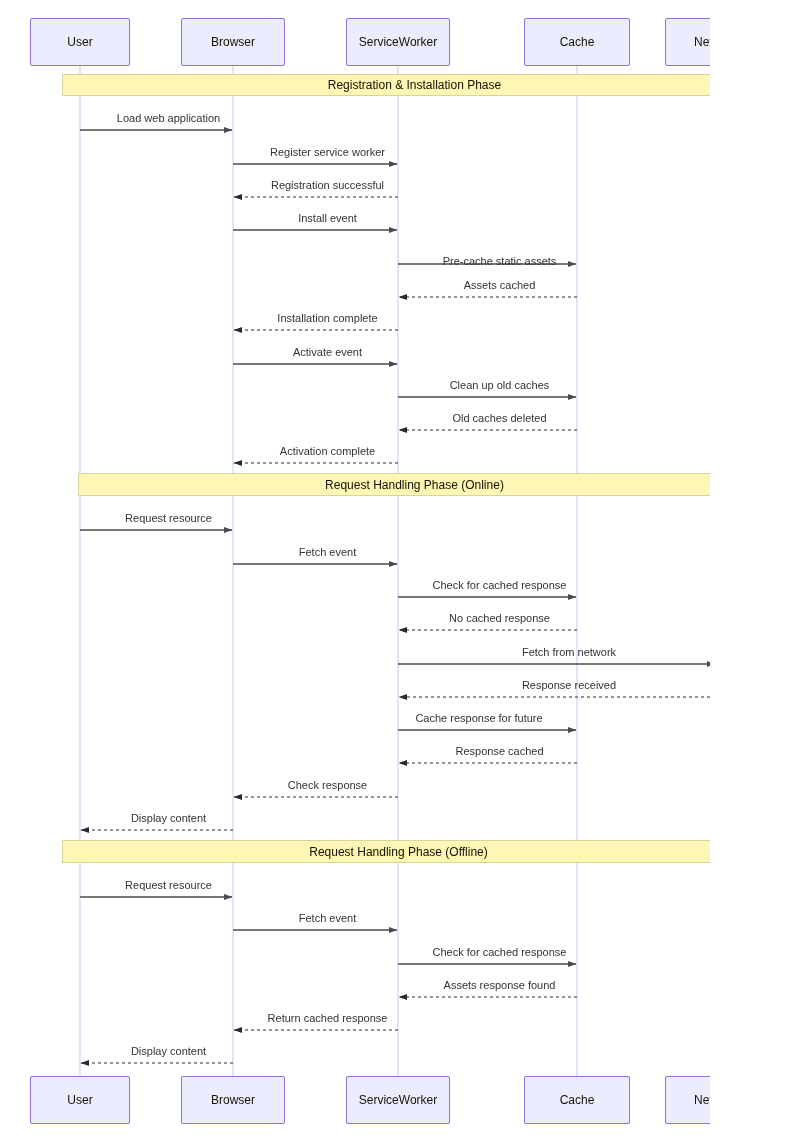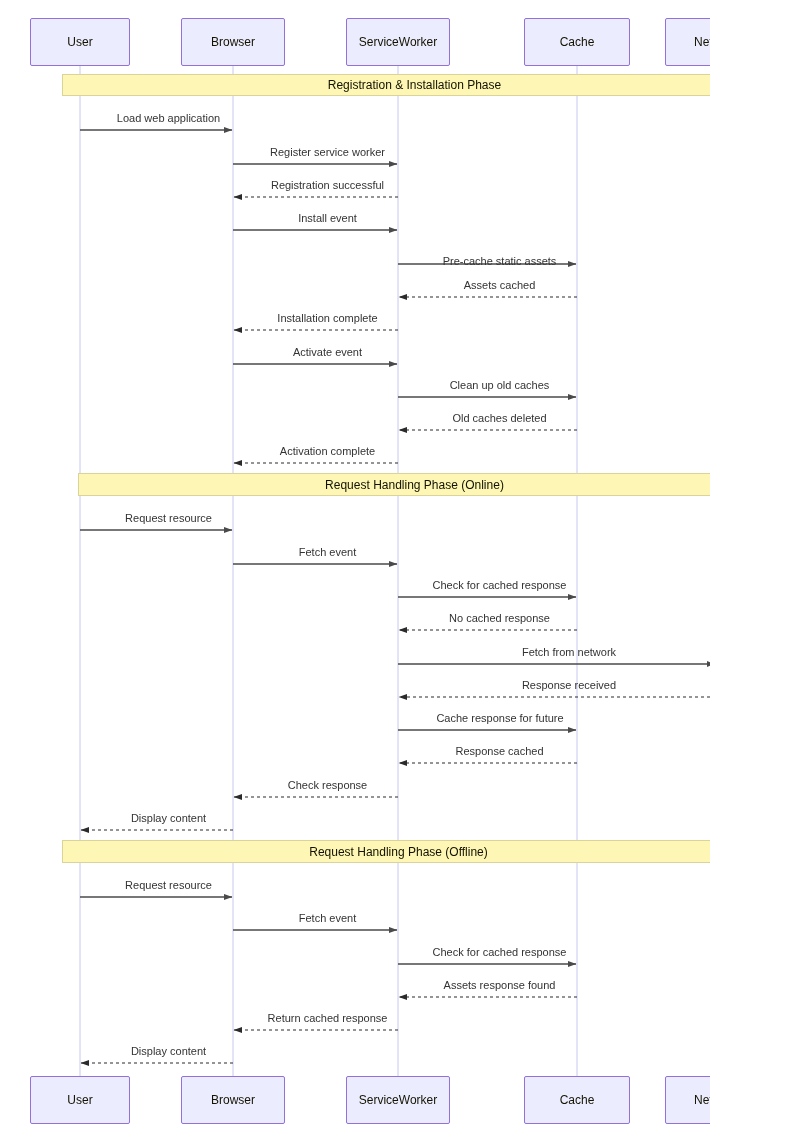--- a/index.html
+++ b/index.html
@@ -198,21 +198,21 @@
       <div class="msg-label" style="left: 315.5px; top: 358px;">Activate event</div>
       <div class="msg-label" style="left: 487.5px; top: 391px;">Clean up old caches</div>
       <div class="msg-label" style="left: 487.5px; top: 424px;">Old caches deleted</div>
       <div class="msg-label" style="left: 315.5px; top: 457px;">Activation complete</div>
       <div class="msg-label" style="left: 156.5px; top: 524px;">Request resource</div>
       <div class="msg-label" style="left: 315.5px; top: 558px;">Fetch event</div>
       <div class="msg-label" style="left: 487.5px; top: 591px;">Check for cached response</div>
       <div class="msg-label" style="left: 487.5px; top: 624px;">No cached response</div>
       <div class="msg-label" style="left: 557px; top: 658px;">Fetch from network</div>
       <div class="msg-label" style="left: 557px; top: 691px; text-align: center;">Response received</div>
-      <div class="msg-label" style="left: 488px; top: 724px;">Cache response for future</div>
+      <div class="msg-label" style="left: 467px; top: 724px;">Cache response for future</div>
       <div class="msg-label" style="left: 487.5px; top: 757px;">Response cached</div>
       <div class="msg-label" style="left: 315.5px; top: 791px;">Check response</div>
       <div class="msg-label" style="left: 156.5px; top: 824px;">Display content</div>
       <div class="msg-label" style="left: 156.5px; top: 891px;">Request resource</div>
       <div class="msg-label" style="left: 315.5px; top: 924px;">Fetch event</div>
       <div class="msg-label" style="left: 487.5px; top: 958px;">Check for cached response</div>
       <div class="msg-label" style="left: 487.5px; top: 991px;">Assets response found</div>
       <div class="msg-label" style="left: 315.5px; top: 1024px;">Return cached response</div>
       <div class="msg-label" style="left: 156.5px; top: 1057px;">Display content</div>
     </div>

